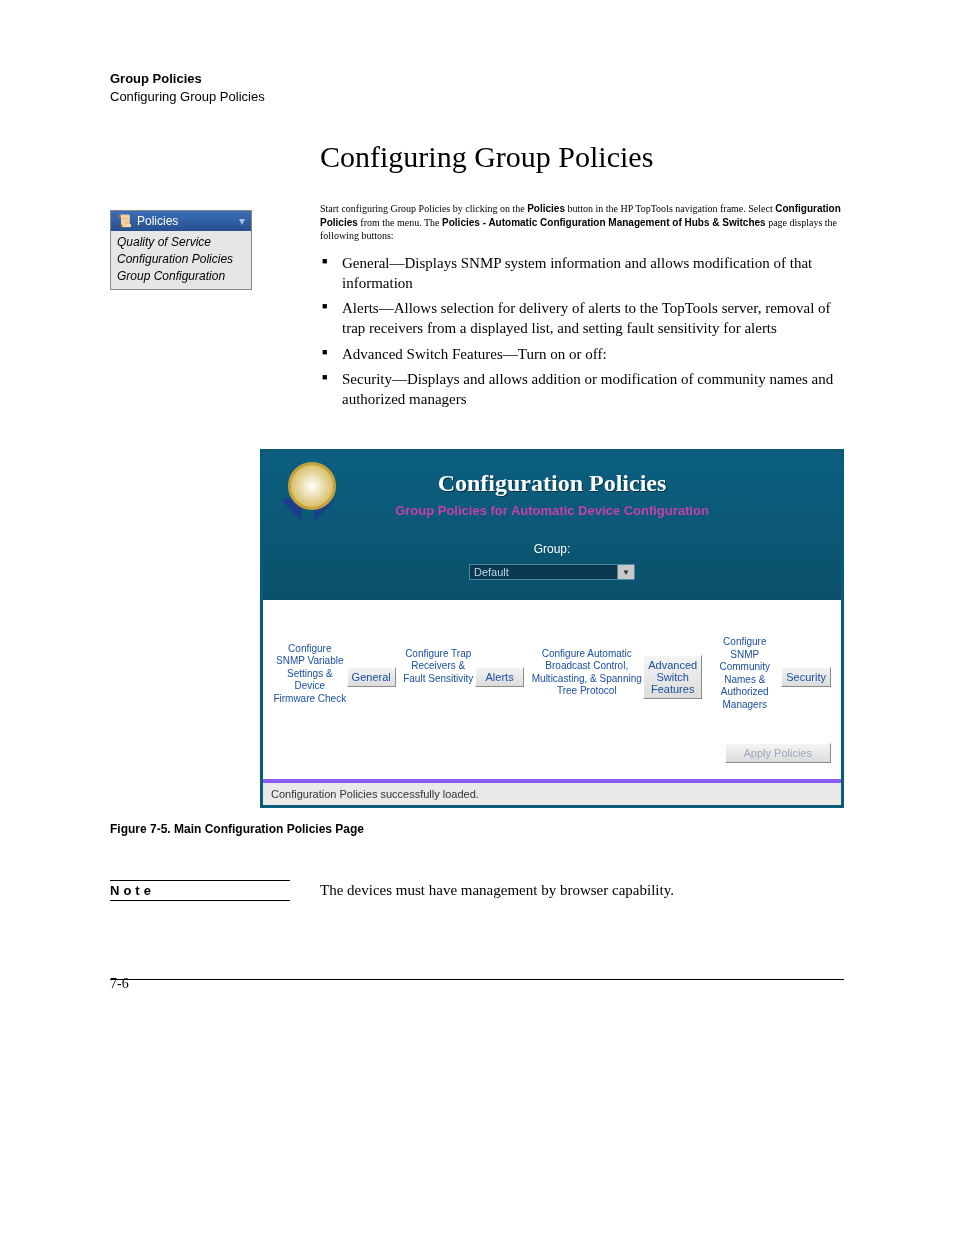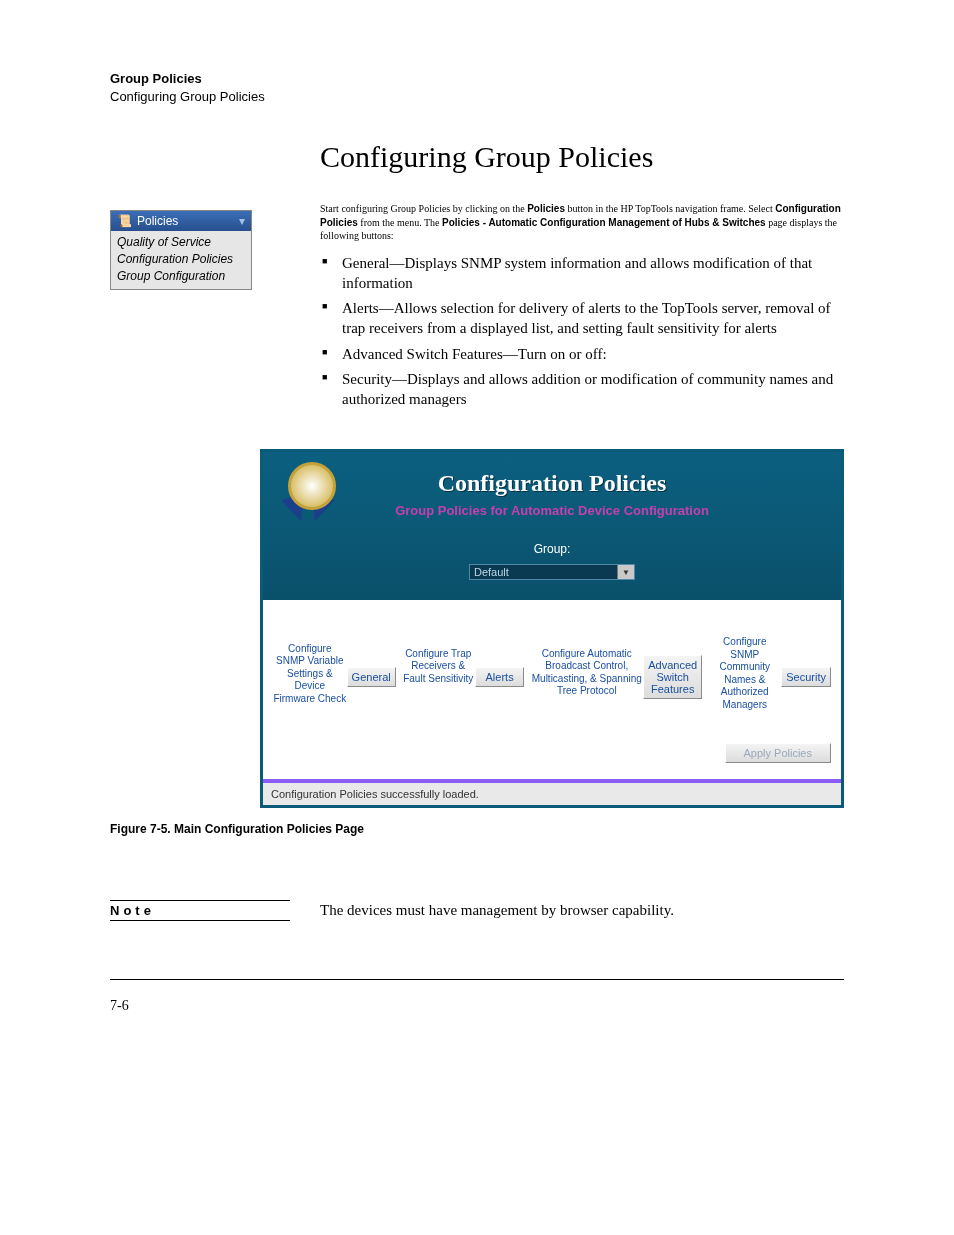--- a/index.html
+++ b/index.html
@@ -231,21 +231,21 @@
   .fig-caption {
     font-family: Arial, Helvetica, sans-serif;
     font-weight: bold;
     font-size: 12px;
     text-align: left;
     margin-top: 14px;
   }
 
   .note-block {
     display: flex;
-    margin-top: 64px;
+    margin-top: 44px;
     gap: 30px;
   }
   .note-label {
     font-family: Arial, Helvetica, sans-serif;
     font-weight: bold;
     letter-spacing: 4px;
     font-size: 13px;
     width: 180px;
     flex: 0 0 180px;
     border-top: 1.5px solid #000;
@@ -257,21 +257,21 @@
 
   .footer-rule {
     position: absolute;
     left: 110px; right: 110px;
     bottom: 78px;
     border-top: 1.5px solid #000;
   }
   .page-num {
     position: absolute;
     left: 110px;
-    bottom: 44px;
+    bottom: 66px;
     font-size: 14px;
   }
 </style>
 </head>
 <body>
 
 <div class="page">
 
   <div class="running-head">
     <div class="bold">Group Policies</div>

